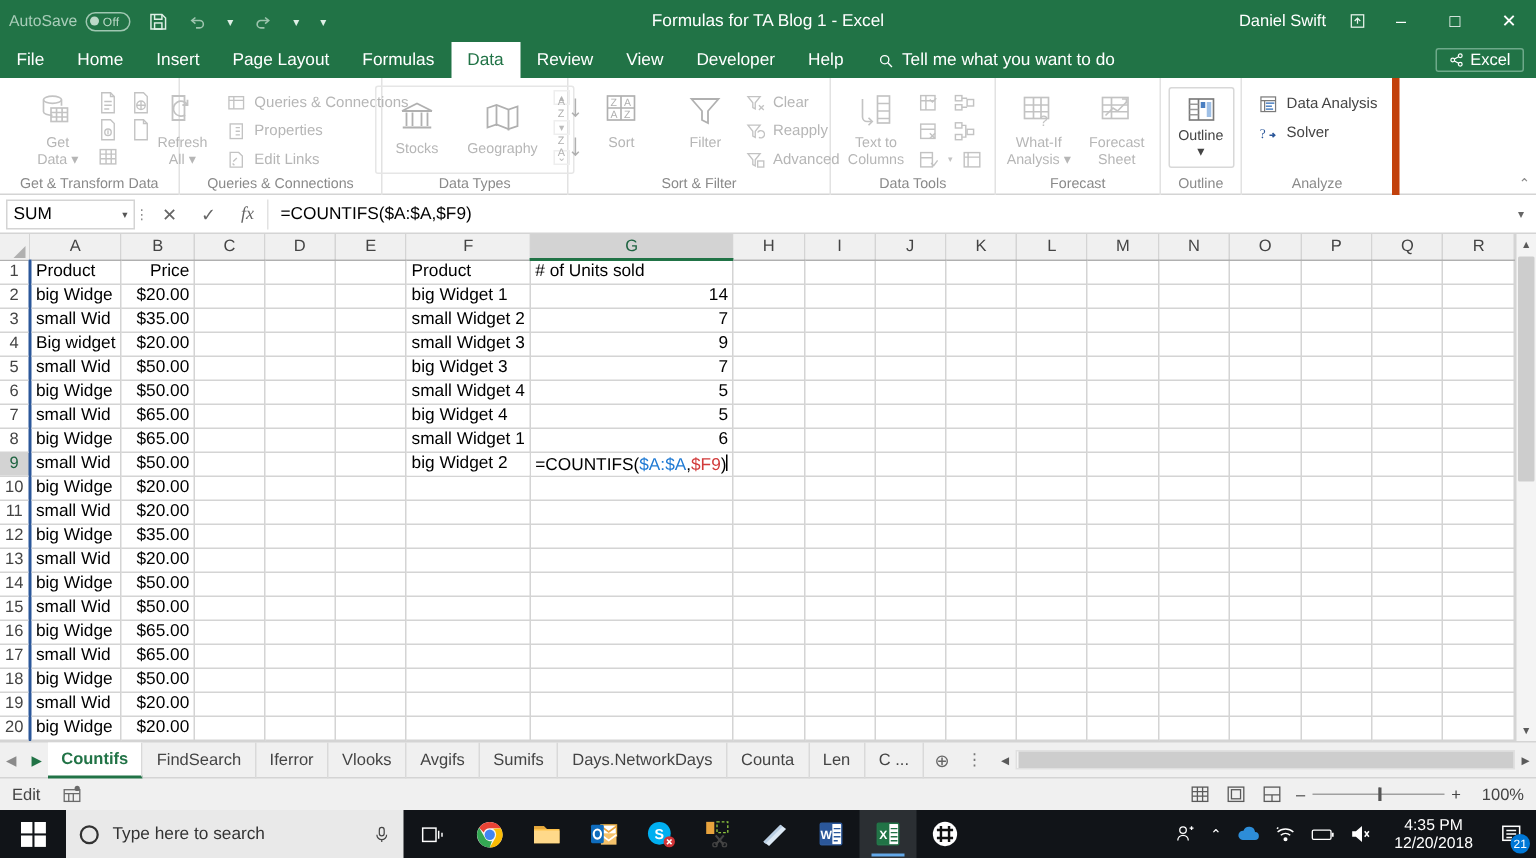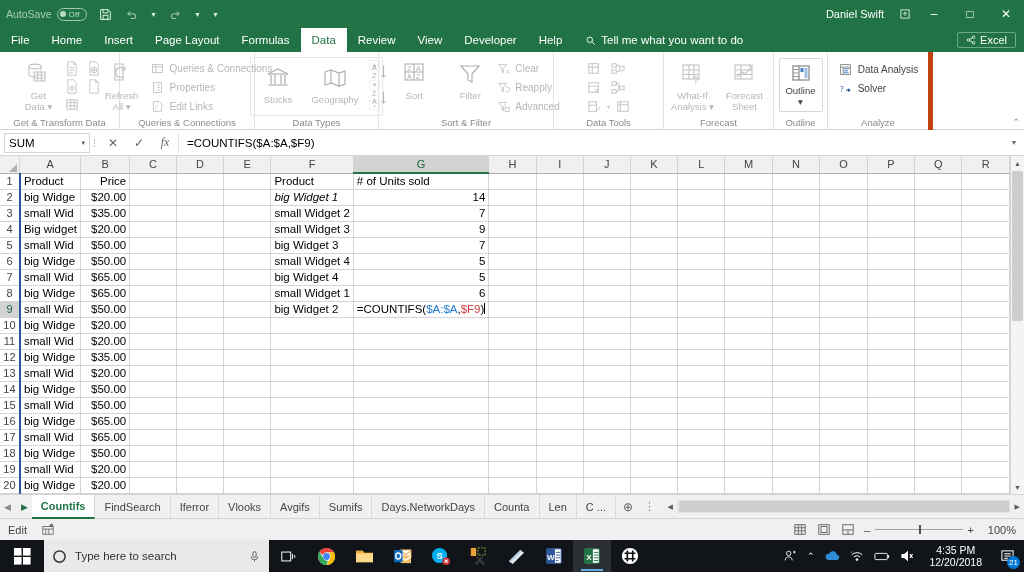--- a/index.html
+++ b/index.html
@@ -284,20 +284,21 @@
       <div class="qat-btn">
         <svg class="ic" width="13" height="13" viewBox="0 0 16 16" fill="none" stroke="#9cc4ad" stroke-width="1.3">
           <path d="M12 7H6a3 3 0 0 0 0 6h3"></path>
             <path d="M9.5 4.5 12.5 7l-3 2.5"></path>
         </svg>
       </div>
       <div class="qat-btn small">▾</div>
       <div class="qat-btn small">▾</div>
     </div>
 
+    <div class="title-center">Formulas for TA Blog 1  -  Excel</div>
 
     <div class="title-right">
       <span class="user-name">Daniel Swift</span>
       <span class="tb-icon">
         <svg class="ic" width="12" height="12" viewBox="0 0 16 16" fill="none" stroke="#eaf5ee" stroke-width="1.1">
           <rect x="2.5" y="2.5" width="11" height="11"></rect>
             <path d="M8 10.5V5.5M5.5 8 8 5.5 10.5 8"></path>
         </svg>
       </span>
       <span class="win-btn">–</span>
@@ -546,20 +547,32 @@
             </span>
             <span>Advanced</span>
           </div>
         </div>
       </div>
       <div class="gtitle">Sort &amp; Filter</div>
     </div>
 
     <div class="rgroup" style="width:110px">
       <div class="gbody">
+        <div class="bigbtn" style="width:46px">
+          <span class="glyph">
+            <svg class="ic" width="26" height="24" viewBox="0 0 26 24" fill="none" stroke="#c3c3c3" stroke-width="1.1">
+              <path d="M4 4v12a3 3 0 0 0 3 3h3"></path>
+                <path d="M8 16.5 10.5 19 8 21.5"></path>
+              <rect x="14" y="2" width="8" height="18"></rect>
+                <path d="M14 7h8M14 12h8M14 17h8"></path>
+            </svg>
+          </span>
+          <span style="white-space:pre-line">Text to
+Columns</span>
+        </div>
         <div class="smallcol" style="gap:3px;padding-top:4px">
           <div style="display:flex;gap:8px;align-items:center">
             <span class="icon-box">
               <svg class="ic" width="14" height="13" viewBox="0 0 16 15" fill="none" stroke="#c3c3c3" stroke-width="1.1">
                   <rect x="2" y="2" width="11" height="11"></rect>
                   <path d="M2 6h11M6 2v11"></path>
                   <path d="M9 5l2 2 3-3"></path>
                 </svg>
             </span>
             <span class="icon-box">
@@ -757,21 +770,21 @@
               <td></td>
               <td></td>
             </tr>
             <tr>
               <th class="rowhead">2</th>
               <td class="refcol refcol-border-l refcol-border-r" style="width: 52px;">big Widge</td>
               <td class="num" style="width: 50px;">$20.00</td>
               <td style="width: 50px;"></td>
               <td style="width: 51px;"></td>
               <td style="width: 51px;"></td>
-              <td style="width: 72px; font-style: italic;">big Widget 1</td>
+              <td style="width: 72px;">big Widget 1</td>
               <td class="num" style="width: 80px;">14</td>
               <td></td>
               <td></td>
               <td></td>
               <td></td>
               <td></td>
               <td></td>
               <td></td>
               <td></td>
               <td></td>

